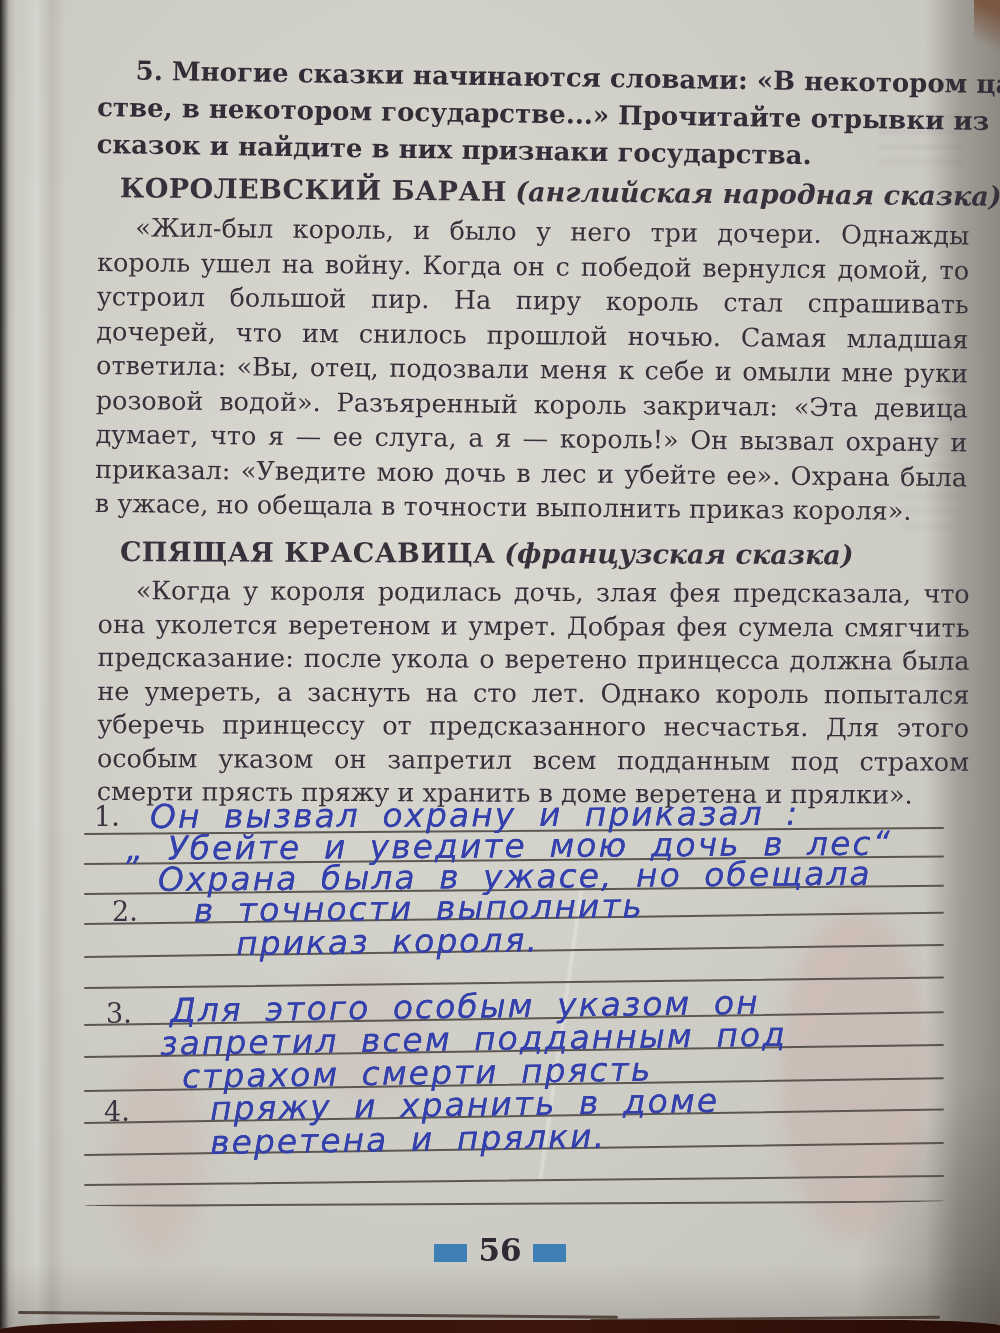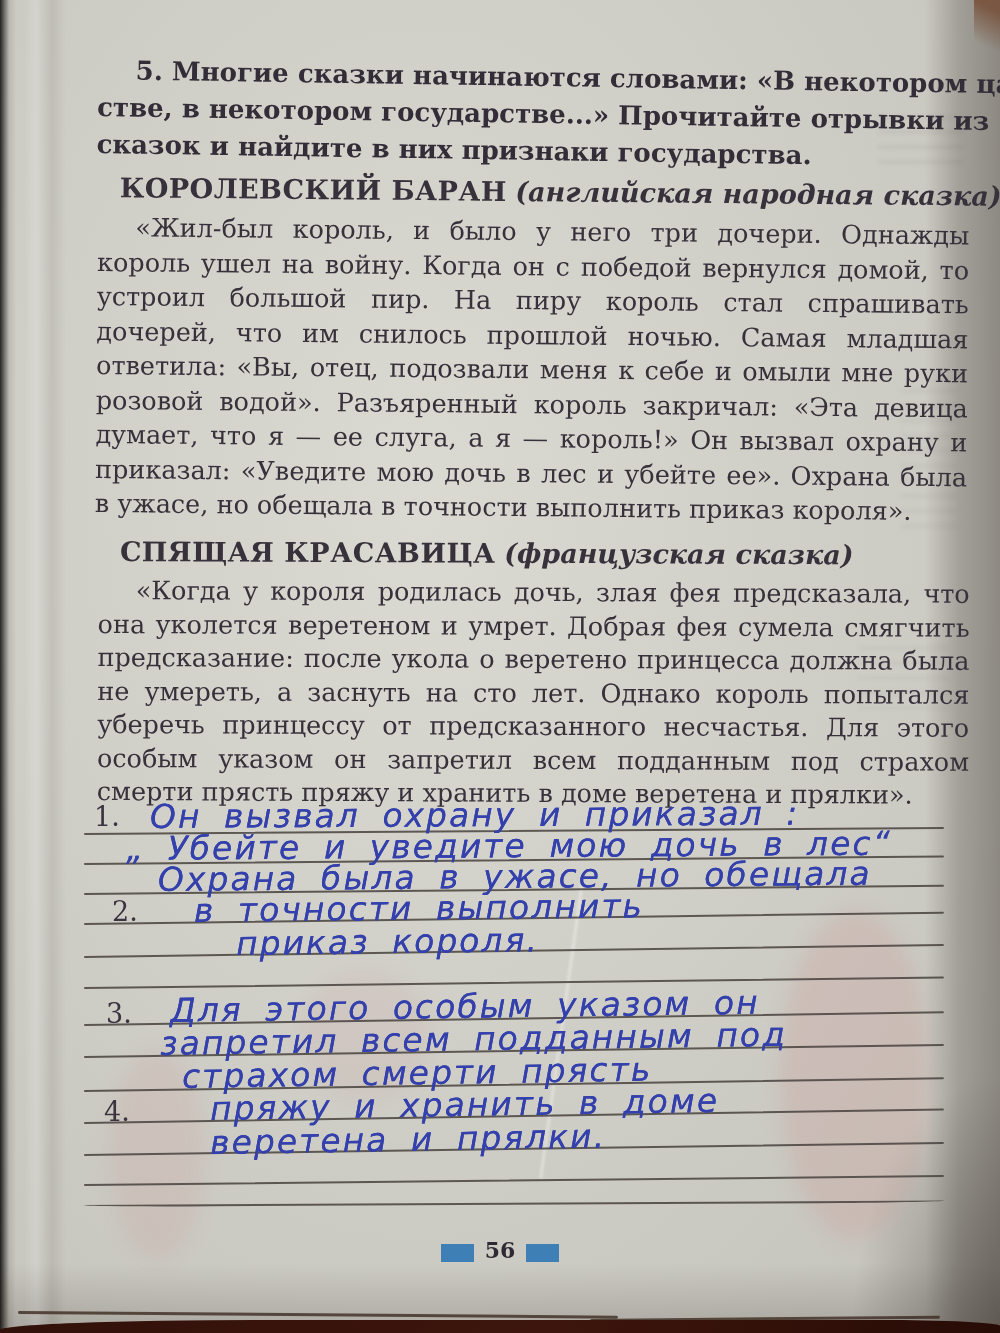--- a/index.html
+++ b/index.html
@@ -44,21 +44,21 @@
   .rule{position:absolute;left:84px;width:860px;height:2px;
     background:rgba(72,66,62,0.85);border-radius:1px;transform-origin:0 50%;}
   .ansnum{position:absolute;font-size:27px;color:#3a3440;}
   .hw{position:absolute;font-family:"DejaVu Sans","Liberation Sans",sans-serif;
     font-style:italic;color:#3440ac;font-size:33px;letter-spacing:2px;word-spacing:10px;
     white-space:nowrap;transform-origin:0 50%;text-shadow:0 0 .5px #3440ac;}
   
   .footer{position:absolute;left:0;right:0;top:1234px;display:flex;
     justify-content:center;align-items:center;gap:11px;}
   .marker{width:33px;height:18px;margin-top:6px;}
-  .pageno{font-size:22px;font-weight:bold;color:#2e2933;line-height:32px;}
+  .pageno{font-size:31px;font-weight:bold;color:#2e2933;line-height:32px;}
   
   .edge-line{position:absolute;background:rgba(58,40,30,0.78);border-radius:2px;transform-origin:0 50%;}
   .table-strip{position:absolute;left:0;right:0;bottom:0;height:13px;
     background:linear-gradient(90deg,#31110a,#3d150c 55%,#270c06);
     border-top-left-radius:260px 10px;border-top-right-radius:120px 6px;}
 </style>
 </head>
 <body>
 
 <div class="photo">

